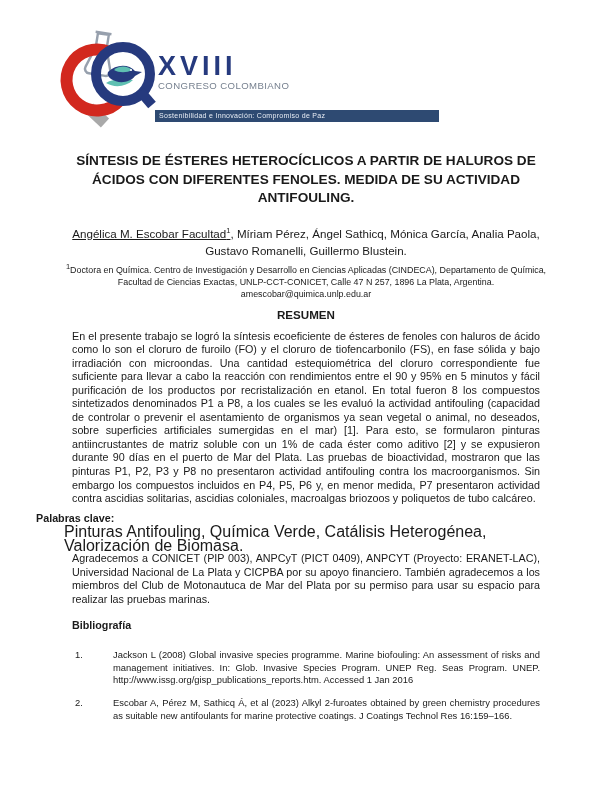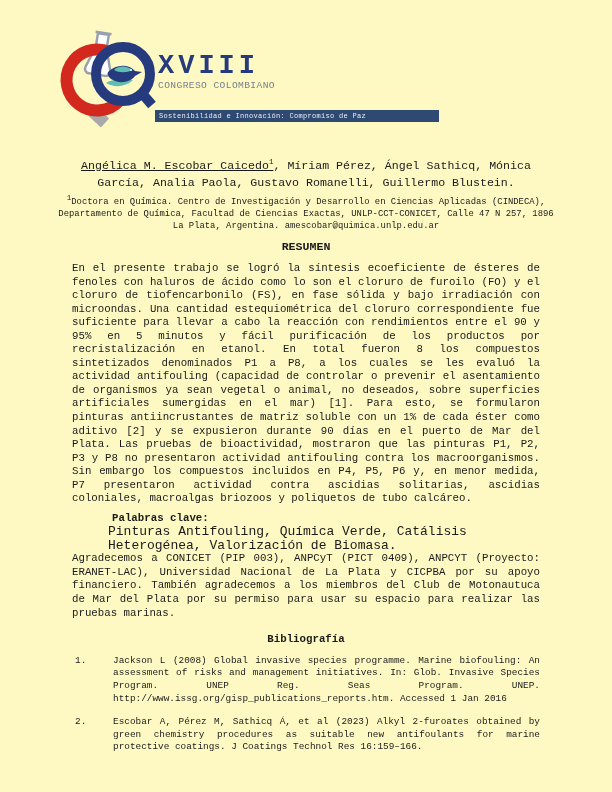--- a/index.html
+++ b/index.html
@@ -7,23 +7,23 @@
     --logo-blue:#263a7e;
     --logo-teal:#5fc0b2;
     --logo-gray:#a9a9a9;
     --flask-gray:#97a0ad;
     --banner:#2e4a72;
     --congress-gray:#76808f;
     --ink:#1a1a1a;
   }
   html,body{margin:0;padding:0;background:#e8e8e8;}
   .page{
-    width:612px;height:792px;margin:0 auto;background:#fef9c3;
+    width:612px;height:792px;margin:0 auto;background:#ffffff;
     position:relative;overflow:hidden;
-    font-family:Liberation Mono, monospace;
+    font-family:Liberation Sans, sans-serif;
     color:var(--ink);
   }
   
   .header{position:absolute;left:0;top:0;width:612px;height:140px;}
   .logo-mark{position:absolute;left:56px;top:28px;width:118px;height:106px;}
   .logo-xviii{
     position:absolute;left:158px;top:53px;
     font-size:27px;font-weight:bold;letter-spacing:4px;color:var(--logo-blue);
     line-height:27px;
   }
@@ -54,25 +54,25 @@
   .authors sup,.affiliation sup{font-size:7.5px;vertical-align:super;line-height:0;}
   .affiliation{
     margin:5px 56px 0;font-size:8.9px;line-height:12px;text-align:center;
   }
   .resumen-heading{
     margin:8px 0 0;font-size:11.6px;font-weight:bold;text-align:center;line-height:14px;
   }
   .abstract{
     margin:8px 72px 0;font-size:10.75px;line-height:13.55px;text-align:justify;
   }
-  .kw-heading{margin:6px 112px 0;font-size:10.75px;line-height:13.5px;font-weight:bold;}
-  .kw-body{margin:0 108px;font-size:13px;line-height:13.5px;}
+  .kw-heading{margin:6px 36px 0;font-size:10.75px;line-height:13.5px;font-weight:bold;}
+  .kw-body{margin:0 64px;font-size:16px;line-height:13.5px;}
   .ack-heading{margin:16px 72px 0;font-size:10.75px;line-height:13.5px;font-weight:bold;}
   .ack-body{margin:0 72px;font-size:10.75px;line-height:13.55px;text-align:justify;}
-  .bib-heading{margin:13px 72px 8px;font-size:10.75px;line-height:13.5px;font-weight:bold;text-align:center;}
+  .bib-heading{margin:13px 72px 16px;font-size:10.75px;line-height:13.5px;font-weight:bold;}
   .bib-list{margin:2px 72px 0;}
   .bib-item{display:flex;margin-top:2px;font-size:9.4px;line-height:12.8px;}
   .bib-item + .bib-item{margin-top:10px;}
   .bib-num{flex:0 0 41px;padding-left:3px;box-sizing:border-box;}
   .bib-text{flex:1;text-align:justify;}
 </style>
 </head>
 <body>
 
 <div class="page">
@@ -101,22 +101,23 @@
       </g>
     </svg>
 
     <div class="logo-xviii">XVIII</div>
     <div class="logo-congress">CONGRESO COLOMBIANO</div>
     <div class="logo-banner">Sostenibilidad e Innovación: Compromiso de Paz</div>
   </div>
 
   <div class="content">
 
+    <h1 class="doc-title">SÍNTESIS DE ÉSTERES HETEROCÍCLICOS A PARTIR DE HALUROS DE ÁCIDOS CON DIFERENTES FENOLES. MEDIDA DE SU ACTIVIDAD ANTIFOULING.</h1>
 
-    <p class="authors"><span class="uline"><span>Angélica M. Escobar Caicedo</span><sup>1</sup></span><span>, Míriam Pérez, Ángel Sathicq, Mónica García, Analia Paola, Gustavo Romanelli, Guillermo Blustein.</span></p>
+    <p class="authors"><span class="uline"><span>Angélica M. Escobar Facultad</span><sup>1</sup></span><span>, Míriam Pérez, Ángel Sathicq, Mónica García, Analia Paola, Gustavo Romanelli, Guillermo Blustein.</span></p>
 
     <p class="affiliation"><sup>1</sup><span>Doctora en Química. Centro de Investigación y Desarrollo en Ciencias Aplicadas (CINDECA), Departamento de Química, Facultad de Ciencias Exactas, UNLP-CCT-CONICET, Calle 47 N 257, 1896 La Plata, Argentina. amescobar@quimica.unlp.edu.ar</span></p>
 
     <h2 class="resumen-heading">RESUMEN</h2>
 
     <p class="abstract">En el presente trabajo se logró la síntesis ecoeficiente de ésteres de fenoles con haluros de ácido como lo son el cloruro de furoilo (FO) y el cloruro de tiofencarbonilo (FS), en fase sólida y bajo irradiación con microondas. Una cantidad estequiométrica del cloruro correspondiente fue suficiente para llevar a cabo la reacción con rendimientos entre el 90 y 95% en 5 minutos y fácil purificación de los productos por recristalización en etanol. En total fueron 8 los compuestos sintetizados denominados P1 a P8, a los cuales se les evaluó la actividad antifouling (capacidad de controlar o prevenir el asentamiento de organismos ya sean vegetal o animal, no deseados, sobre superficies artificiales sumergidas en el mar) [1]. Para esto, se formularon pinturas antiincrustantes de matriz soluble con un 1% de cada éster como aditivo [2] y se expusieron durante 90 días en el puerto de Mar del Plata. Las pruebas de bioactividad, mostraron que las pinturas P1, P2, P3 y P8 no presentaron actividad antifouling contra los macroorganismos. Sin embargo los compuestos incluidos en P4, P5, P6 y, en menor medida, P7 presentaron actividad contra ascidias solitarias, ascidias coloniales, macroalgas briozoos y poliquetos de tubo calcáreo.</p>
 
     <h3 class="kw-heading">Palabras clave:</h3>
     <p class="kw-body">Pinturas Antifouling, Química Verde, Catálisis Heterogénea, Valorización de Biomasa.</p>
 

